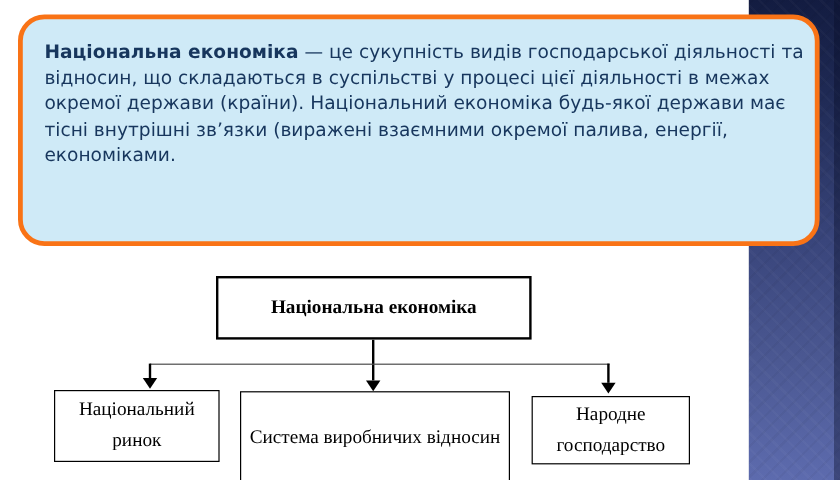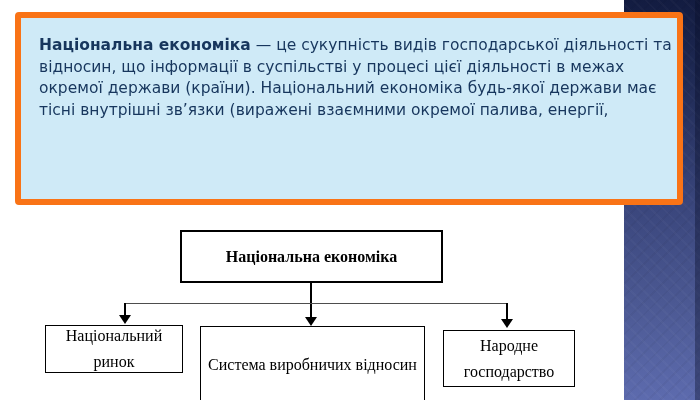--- a/index.html
+++ b/index.html
@@ -15,39 +15,39 @@
       repeating-linear-gradient(-45deg, rgba(0,0,0,0.035) 0 2px, transparent 2px 9px),
       linear-gradient(180deg,#131c41 0%,#1f2a55 20%,#39457b 50%,#4b5892 75%,#5d6bae 100%);
   }
   .strip-edge{
     position:absolute;right:0;top:0;width:5px;height:100%;
     background:rgba(8,12,40,0.38);
   }
   
   .defbox{
     position:absolute;left:15px;top:12px;width:668px;height:193px;
-    box-sizing:border-box;background:#cfeaf7;border:6px solid #f97316;
-    border-radius:4px;padding:17px 18px 0 18px;
+    box-sizing:border-box;background:#cfeaf7;border:4px solid #f97316;
+    border-radius:22px;padding:17px 18px 0 18px;
     color:#17365d;font-size:15.5px;line-height:21.6px;
   }
   .defbox .line{white-space:nowrap;}
   .defbox .lead{font-weight:bold;}
   
   .node{
     position:absolute;box-sizing:border-box;background:#ffffff;
     border:1px solid #000;color:#000;
     font-family:"Liberation Serif","DejaVu Serif",serif;
     display:flex;align-items:center;justify-content:center;
     text-align:center;font-size:16px;line-height:26px;
   }
   .node.root{
     left:180px;top:230px;width:263px;height:53px;
     border-width:2px;font-weight:bold;
   }
-  .node.c0{left:45px;top:325px;width:138px;height:48px;border-width:1.5px;}
+  .node.c0{left:45px;top:325px;width:138px;height:60px;border-width:1.5px;}
   .node.c1{left:200px;top:326px;width:225px;height:77px;border-width:1.5px;}
   .node.c2{left:443px;top:330px;width:132px;height:57px;border-width:1.5px;}
   .conn{position:absolute;background:#000;}
   .hline{position:absolute;left:125px;top:303px;width:383px;height:1px;background:#4d4d4d;}
   .vroot{left:310px;top:283px;width:2px;height:34px;}
   .vleft{left:124px;top:303px;width:2px;height:12px;}
   .vright{left:506px;top:303px;width:2px;height:16px;}
   .arrowhead{
     position:absolute;width:0;height:0;
     border-left:6px solid transparent;border-right:6px solid transparent;
@@ -61,23 +61,24 @@
 <body>
 
 <div id="slide">
 
   <div class="strip">
     <div class="strip-edge"></div>
   </div>
 
   <div class="defbox">
     <div class="line"><span class="lead">Національна економіка</span><span> — це сукупність видів господарської діяльності та</span></div>
-    <div class="line">відносин, що інформації в суспільстві у процесі цієї діяльності в межах</div>
+    <div class="line">відносин, що складаються в суспільстві у процесі цієї діяльності в межах</div>
     <div class="line">окремої держави (країни). Національний економіка будь-якої держави має</div>
     <div class="line">тісні внутрішні зв’язки (виражені взаємними окремої палива, енергії,</div>
+    <div class="line">економіками.</div>
   </div>
 
   <div class="conn vroot"></div>
   <div class="hline"></div>
   <div class="conn vleft"></div>
   <div class="conn vright"></div>
   <div class="arrowhead ah-left"></div>
   <div class="arrowhead ah-mid"></div>
   <div class="arrowhead ah-right"></div>
 

